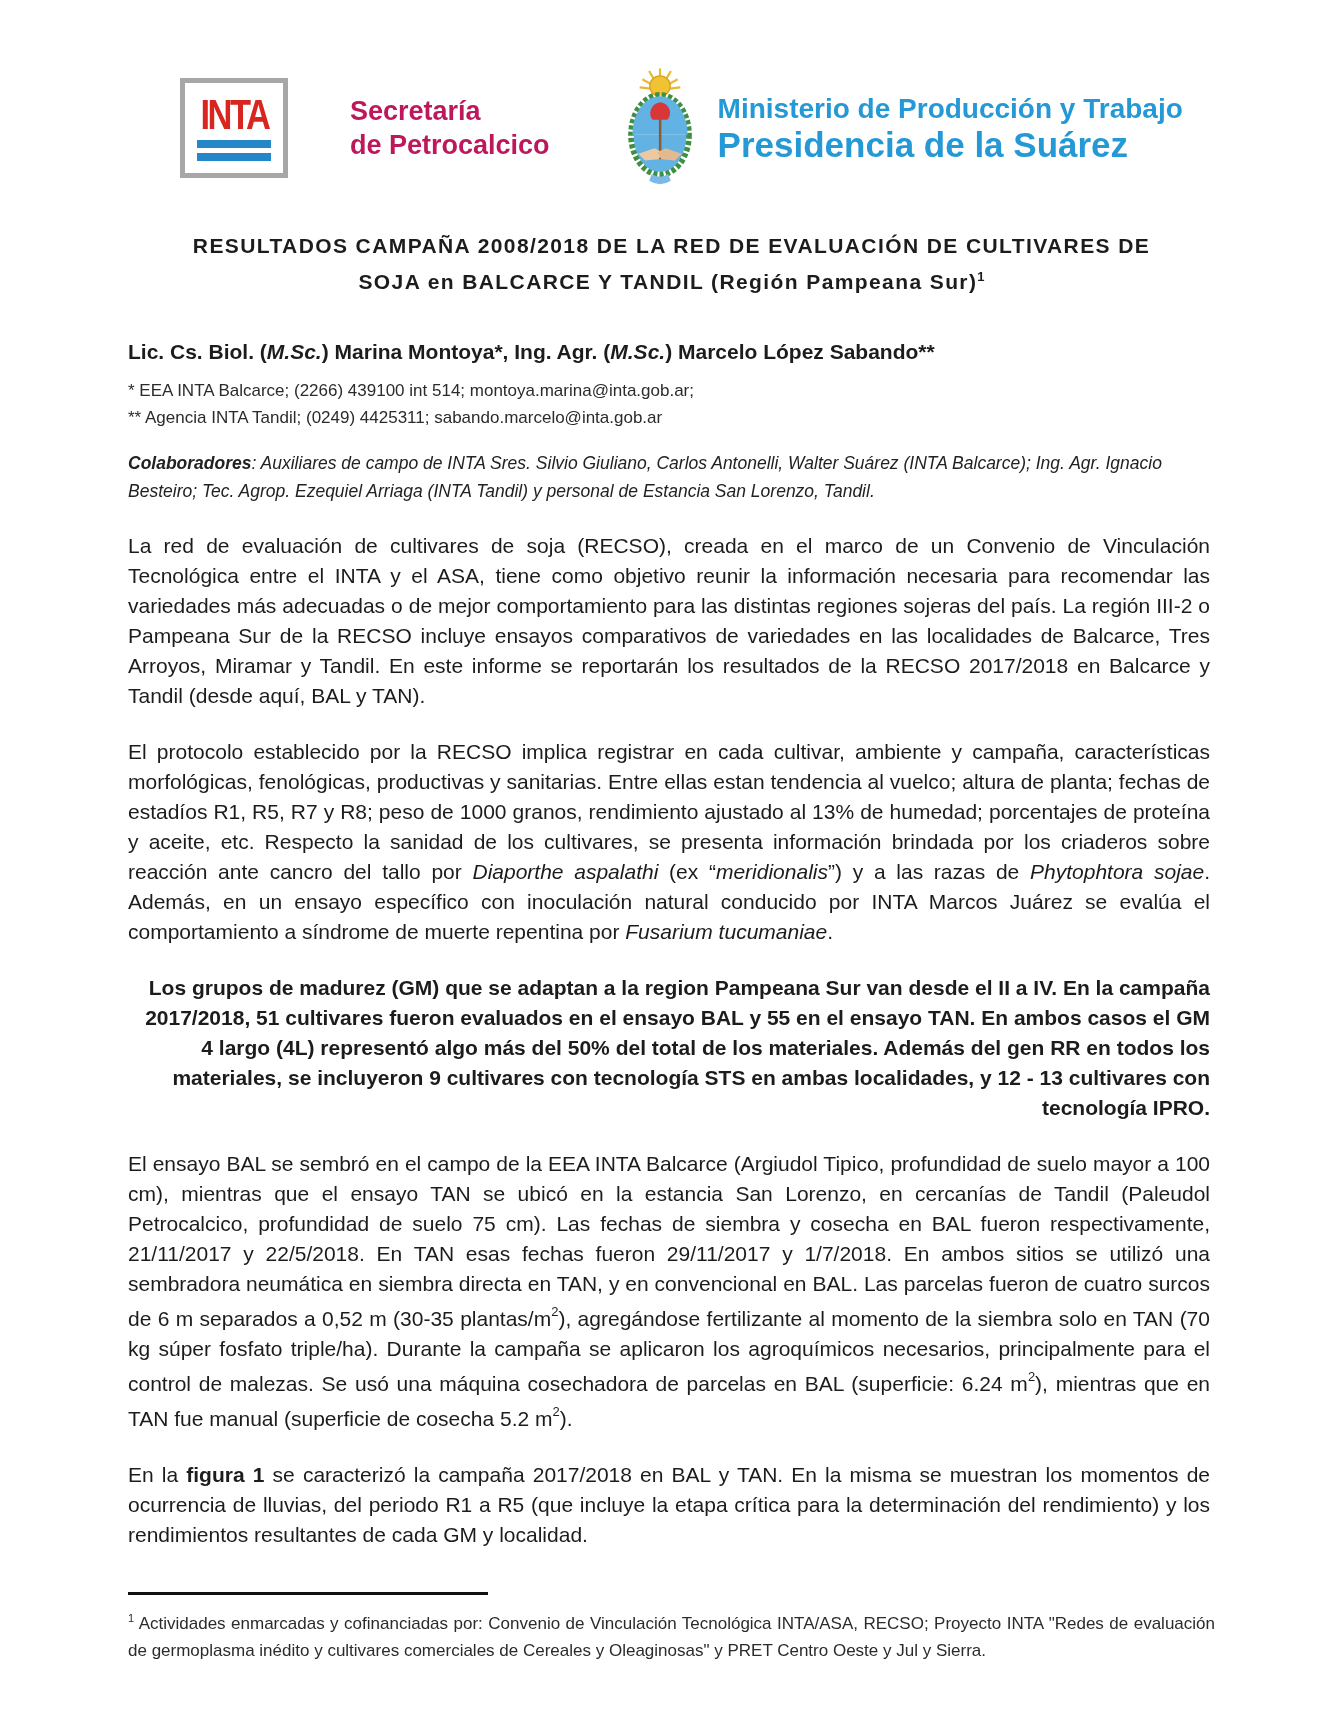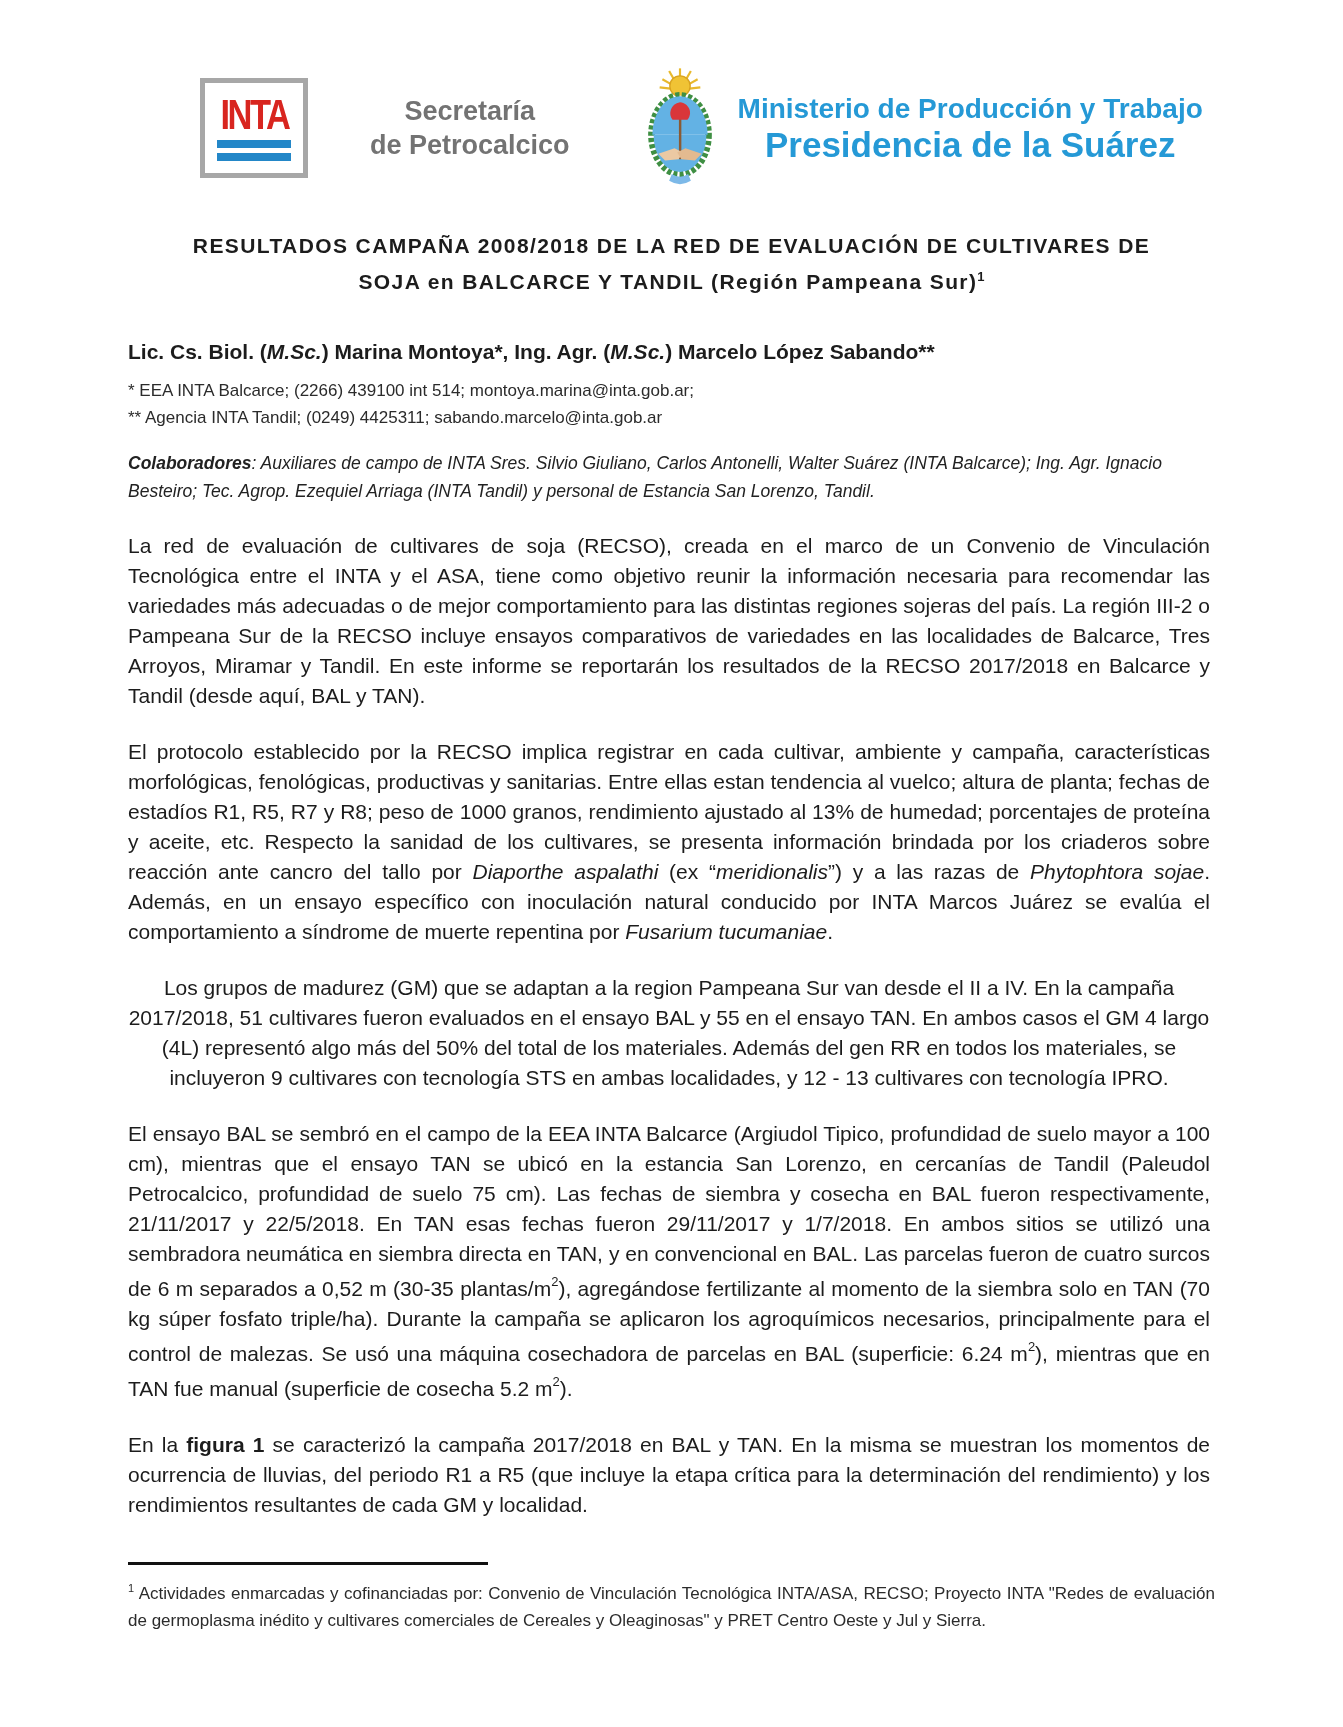--- a/index.html
+++ b/index.html
@@ -10,37 +10,37 @@
     margin: 0 auto;
     box-sizing: border-box;
     padding: 62px 128px 0 128px;
     background: #ffffff;
     font-family: "Liberation Sans", sans-serif;
     color: #1c1c1c;
     overflow: hidden;
   }
 
   
-  .header { display: flex; align-items: center; height: 132px; margin-left: 72px; text-align: center; }
+  .header { display: flex; align-items: center; height: 132px; margin-left: 52px; }
   .inta-logo {
     width: 86px; height: 82px;
     border: 5px solid #a7a7a7;
     background: #ffffff;
     display: flex; flex-direction: column; align-items: center; justify-content: center;
     padding: 4px 6px;
   }
   .inta-word {
     font-weight: bold; font-size: 42px; line-height: 40px;
     letter-spacing: -3px; color: #d8251f;
     transform: scaleX(0.82); transform-origin: center;
   }
   .inta-bar { width: 74px; height: 8px; background: #2387c8; margin-top: 5px; }
   .secretaria {
     margin-left: 62px;
-    color: #737373; font-weight: bold; font-size: 27px; line-height: 34px;
+    color: #be185d; font-weight: bold; font-size: 27px; line-height: 34px;
   }
   .coat { margin-left: 68px; width: 84px; height: 122px; flex: 0 0 auto; }
   .ministerio { margin-left: 16px; color: #2599d6; }
   .min1 { font-weight: bold; font-size: 28px; line-height: 34px; }
   .min2 { font-weight: bold; font-size: 35px; line-height: 38px; }
 
   
   .title {
     margin: 36px 0 0 0;
     text-align: center;
@@ -57,21 +57,21 @@
 
   .collaborators { margin: 18px 0 0 0; font-size: 17.5px; line-height: 28px; font-style: italic; color: #222; }
   .collaborators .lbl { font-weight: bold; }
 
   
   .para {
     margin: 26px 5px 0 0;
     font-size: 21px; line-height: 30px;
     text-align: justify;
   }
-  .para.left { text-align: center; }
+  .para.left { text-align: right; font-weight: bold; }
   .para em { font-style: italic; }
   .para b { font-weight: bold; }
   sup.s2 { font-size: 13px; position: relative; top: -2px; }
 
   
   .footnote-rule { width: 360px; height: 3px; background: #111; margin-top: 42px; }
   .footnote { margin: 10px 0 0 0; font-size: 17px; line-height: 27px; color: #2b2b2b; text-align: justify; }
   .footnote sup { font-size: 11px; }
 </style>
 </head>

